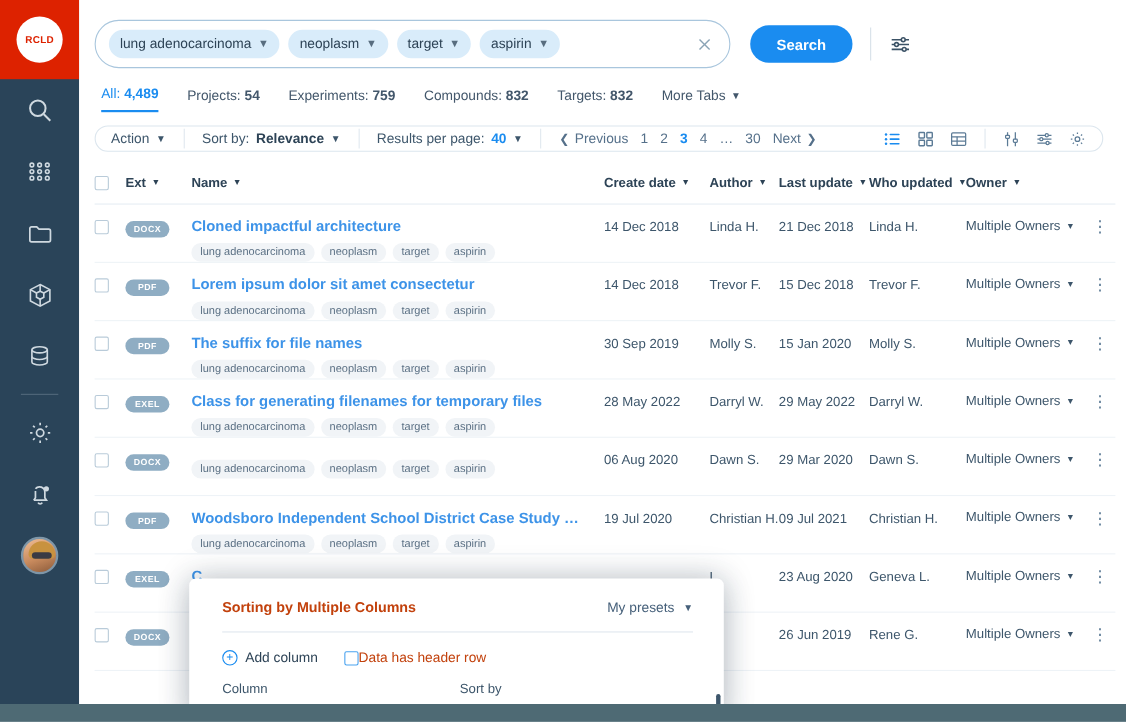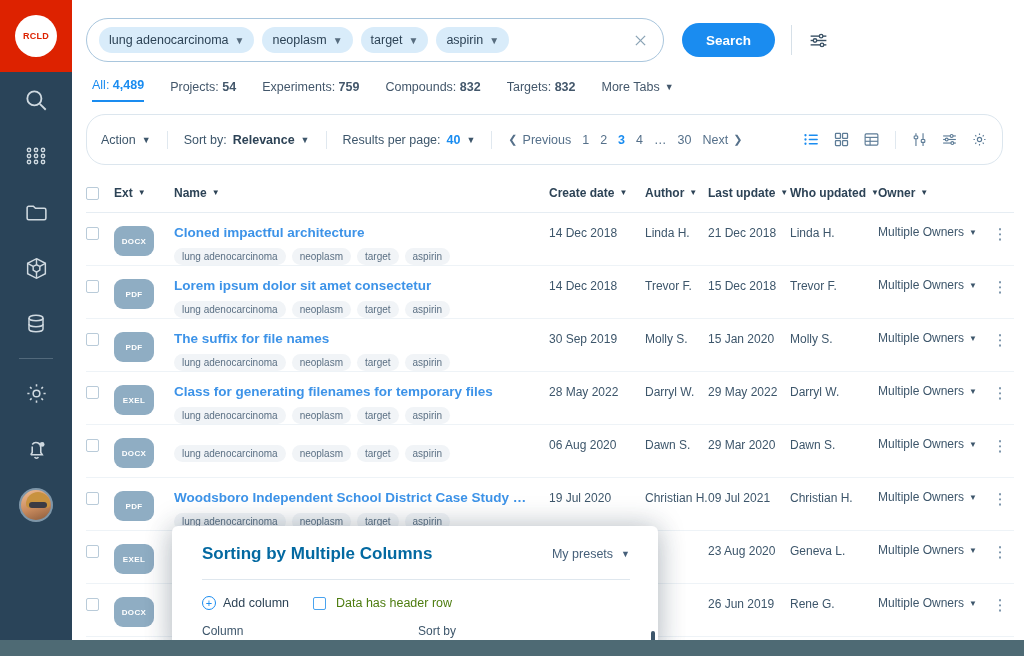--- a/index.html
+++ b/index.html
@@ -88,21 +88,21 @@
 
   
   .tabs { display:flex; align-items:flex-end; gap:26px; padding: 18px 0 0 20px; height: 40px; }
   .tab { font-size: 12.5px; color:#43576b; cursor:pointer; padding-bottom: 8px; white-space:nowrap; }
   .tab b { font-weight: bold; }
   .tab.active { color:#1a8cf0; border-bottom: 2px solid #1a8cf0; }
   .tab.more { display:flex; align-items:center; gap:5px; }
 
   
   .toolbar {
-    margin: 12px 10px 0 14px; height: 51px;
+    margin: 12px 10px 0 14px; height: 24px;
     border:1px solid #dce6ee; border-radius: 19px;
     display:flex; align-items:center; padding: 0 14px; font-size: 12.5px; color:#3d566b;
     background:#fff; width: 917px;
   }
   .tb-item { display:flex; align-items:center; gap:6px; cursor:pointer; white-space:nowrap; }
   .tb-item .val { font-weight:bold; color:#2d4356; }
   .tb-item .val.blue { color:#1a8cf0; }
   .tb-sep { width:1px; height:18px; background:#e0e8ef; margin: 0 16px; }
   .pager { display:flex; align-items:center; gap:11px; }
   .pg { cursor:pointer; color:#55708a; }
@@ -133,48 +133,48 @@
   .c-auth  { width: 63px; flex:0 0 63px; }
   .c-upd   { width: 82px; flex:0 0 82px; }
   .c-who   { width: 88px; flex:0 0 88px;justify-content:space-between; }
   .c-owner { width: 108px; flex:0 0 108px; }
   .c-menu  { width: 28px; flex:0 0 28px; text-align:center; }
   .hdr-cell { display:flex; align-items:center; gap:5px; cursor:pointer; white-space:nowrap; }
   .badge {
     display:inline-flex; align-items:center; justify-content:center;
     background:#8fadc3; color:#fff; border-radius:9px;
     font-size:8px; font-weight:bold; letter-spacing:.4px;
-    height:30px; min-width:40px; padding:0 6px; margin-top:1px;
+    height:15px; min-width:40px; padding:0 6px; margin-top:1px;
   }
   .rname { color:#3d93e8; font-size:13.5px; font-weight:bold; cursor:pointer; line-height:15px;
            white-space:nowrap; overflow:hidden; text-overflow:ellipsis; }
   .tags { display:flex; gap:6px; margin-top:8px; }
   .tag { background:#f1f4f7; color:#5b7084; border-radius:10px; font-size:10px; padding:3px 8px; cursor:pointer; }
   .cell { font-size:12px; color:#3d566b; line-height:16px; }
   .owner-cell { display:flex; align-items:center; gap:5px; font-size:12px; color:#3d566b; cursor:pointer; }
   .kebab { color:#5c7b96; cursor:pointer; line-height:12px; font-size:15px; letter-spacing:0; }
 
   
   .modal {
     position:absolute; left:172px; top:526px; width:486px; height:130px;
     background:#fff; border-radius:6px;
     box-shadow: 0 -2px 28px rgba(30,50,70,.22), 0 8px 28px rgba(30,50,70,.18);
     padding: 18px 28px 0 30px; overflow:hidden;
   }
   .modal-head { display:flex; align-items:center; justify-content:space-between; }
-  .modal-title { font-size:17px; font-weight:bold; color:#0369a1; }
+  .modal-title { font-size:13px; font-weight:bold; color:#c2410c; }
   .presets { display:flex; align-items:center; gap:8px; font-size:12.5px; color:#46607a; cursor:pointer; }
   .modal-hr { height:1px; background:#dfe7ee; margin: 15px 0 0 0; }
   .modal-actions { display:flex; align-items:center; gap:24px; margin-top:16px; }
   .add-col { display:flex; align-items:center; gap:7px; color:#2d4356; font-size:12.5px; cursor:pointer; }
   .plus-circ {
     width:14px; height:14px; border-radius:50%; border:1.4px solid #1a8cf0; color:#1a8cf0;
     display:flex; align-items:center; justify-content:center; font-size:11px; line-height:1;
   }
-  .hdr-row-chk { display:flex; align-items:center; gap:10px; font-size:12.5px; color:#4d7c0f; cursor:pointer; }
+  .hdr-row-chk { display:flex; align-items:center; gap:0; font-size:12.5px; color:#c2410c; cursor:pointer; }
   .chk-blue { width:13px; height:13px; border:1.5px solid #4aa3ef; border-radius:2px; background:#fff; }
   .modal-cols { display:flex; gap:22px; margin-top:14px; }
   .mcol { width:194px; }
   .mlabel { font-size:12px; color:#3d566b; margin-bottom:7px; }
   .modal-scroll {
     position:absolute; right:3px; top:105px; width:4px; height:22px;
     background:#3d566b; border-radius:2px;
   }
 </style>
 </head>

